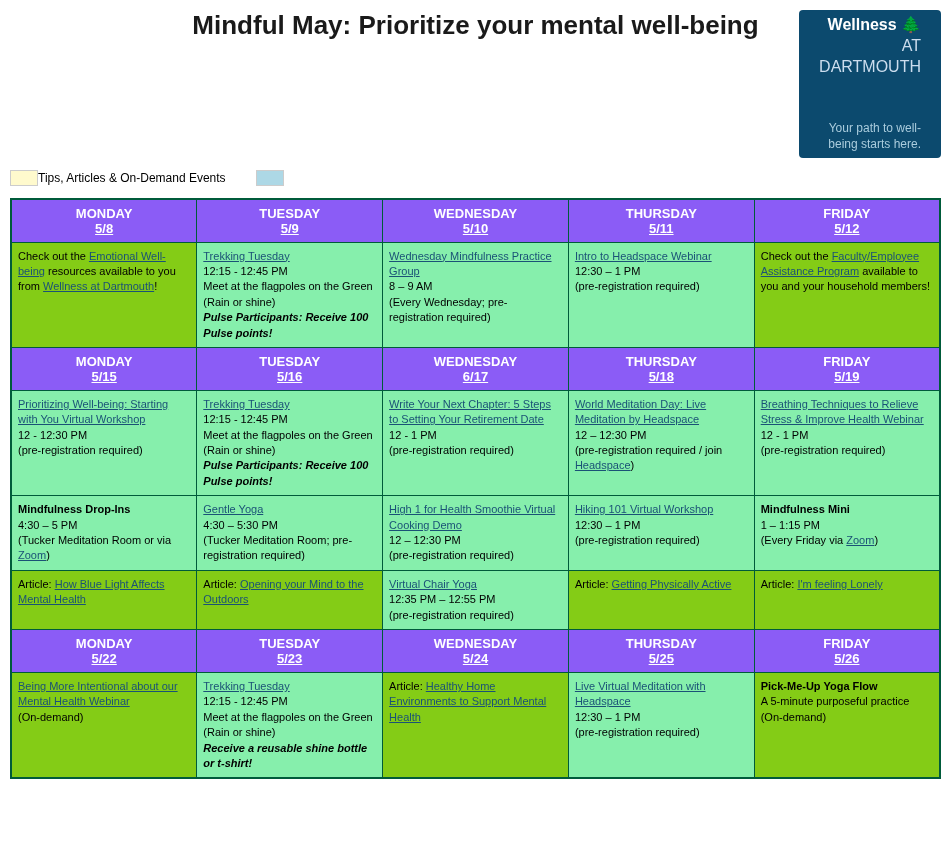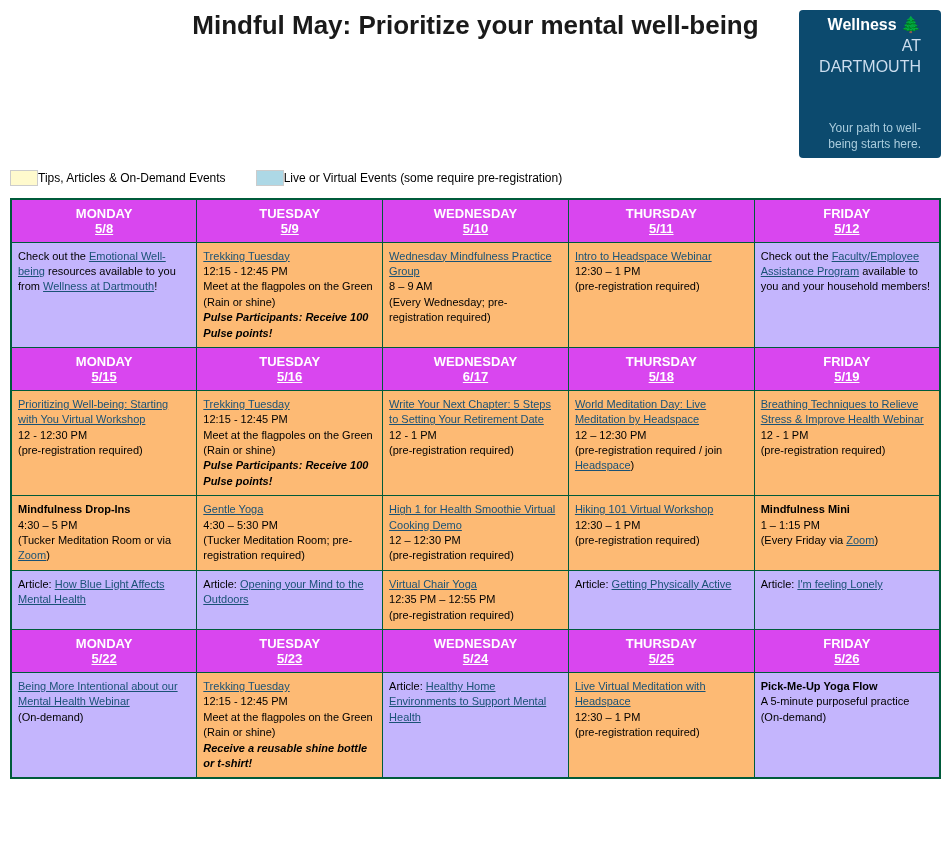--- a/index.html
+++ b/index.html
@@ -65,37 +65,37 @@
     .calendar {
       width: 100%;
       border-collapse: collapse;
       border: 2px solid #005b3a;
     }
     .calendar th, .calendar td {
       border: 1px solid #005b3a;
       vertical-align: top;
     }
     .day-header {
-      background: #d946ef;
+      background: #8b5cf6;
       color: #fff;
       text-align: center;
       padding: 6px 4px;
       font-weight: bold;
       font-size: 13px;
     }
     .day-name { font-size: 13px; font-weight: bold; }
     .day-date { font-size: 13px; font-weight: bold; text-decoration: underline; }
     .cell {
       padding: 6px;
       font-size: 11px;
       line-height: 1.4;
       min-height: 60px;
     }
-    .cell-yellow { background: #c4b5fd; }
-    .cell-blue { background: #fdba74; }
+    .cell-yellow { background: #84cc16; }
+    .cell-blue { background: #86efac; }
     .cell a { color: #1a5276; text-decoration: underline; }
     .cell .bold { font-weight: bold; font-style: italic; }
     .cell .italic { }
     table { border-collapse: collapse; }
   </style>
 </head>
 <body>
 
 <div class="header">
   <div style="width:130px"></div>
@@ -111,21 +111,20 @@
   </div>
 </div>
 
 <div class="legend">
   <div class="legend-item">
     <div class="legend-swatch swatch-yellow"></div>
     <span>Tips, Articles &amp; On-Demand Events</span>
   </div>
   <div class="legend-item">
     <div class="legend-swatch swatch-blue"></div>
-    <span>Live or Virtual Events (some require pre-registration)</span>
   </div>
 </div>
 
 <table class="calendar">
   <colgroup>
     <col style="width:20%">
       <col style="width:20%">
       <col style="width:20%">
       <col style="width:20%">
       <col style="width:20%">

